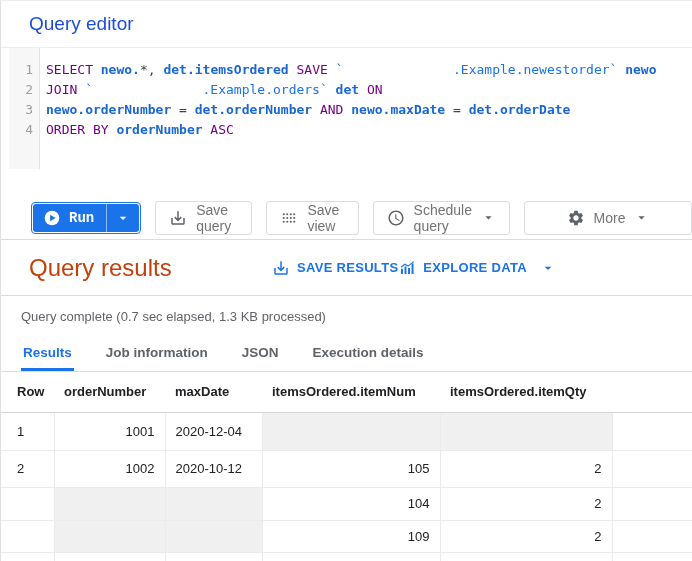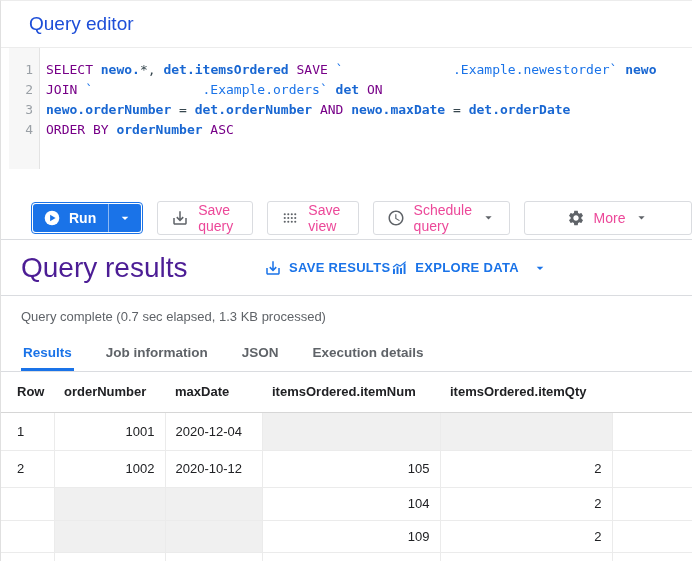--- a/index.html
+++ b/index.html
@@ -24,36 +24,36 @@
     text-align:right; color:#9aa0a6; }
   .code-text { white-space:pre; padding-left:7px; }
   .tok-kw { color:#770088; }
   .tok-id { color:#1967d2;font-weight:bold; }
   .tok-str { color:#1a73e8; }
   .tok-op { color:#37474f; }
   
   .toolbar { height:44px; display:flex; align-items:center; gap:14px;
     padding-left:30px; border-bottom:1px solid #dadce0; }
   .run-outer { border:1px solid #1a73e8; border-radius:4px; padding:1px; display:inline-flex; }
-  .run-inner { background:#1a73e8; border-radius:3px; height:28px; display:flex; align-items:center; cursor:pointer; }
+  .run-inner { background:#1a73e8; border-radius:3px; height:28px; display:flex; align-items:center; cursor:pointer;font-family:Liberation Mono, monospace; }
   .run-main { display:flex; align-items:center; gap:8px; padding:0 12px 0 10px;
     color:#fff; font-size:14px; font-weight:700; }
   .run-sep { width:1px; height:28px; background:rgba(255,255,255,.5); }
   .run-caret { padding:0 8px; display:flex; align-items:center; }
   .btn { height:34px; background:#fff; border:1px solid #dadce0; border-radius:3px;
     display:flex; align-items:center; gap:9px; padding:0 13px;
-    font-size:14px; color:#ec4899; cursor:pointer; }
+    font-size:14px; color:#737373; cursor:pointer; }
   .btn svg { flex:none; }
   .btn-more { min-width:168px; justify-content:center; }
   .icon-grey { fill:#5f6368; }
   .icon-blue { fill:#1a73e8; }
   
   .results-header { height:56px; display:flex; align-items:center;
     padding-left:20px; border-bottom:1px solid #dadce0; }
-  .results-title { font-size:28px; color:#4c1d95; width:243px; }
+  .results-title { font-size:24px; color:#c2410c; width:243px;margin-left:8px; }
   .actions { display:flex; align-items:center; }
   .action { display:flex; align-items:center; gap:7px; color:#1a73e8;
     font-size:13px; font-weight:700; letter-spacing:.3px; cursor:pointer; }
   
   .status-bar { height:41px; display:flex; align-items:center; padding-left:20px;
     font-size:13px; color:#5f6368; }
   
   .tabs { height:35px; display:flex; gap:30px; padding-left:20px;
     border-bottom:1px solid #dadce0; }
   .tab { font-size:13.5px; font-weight:700; color:#5f6368; display:flex;

